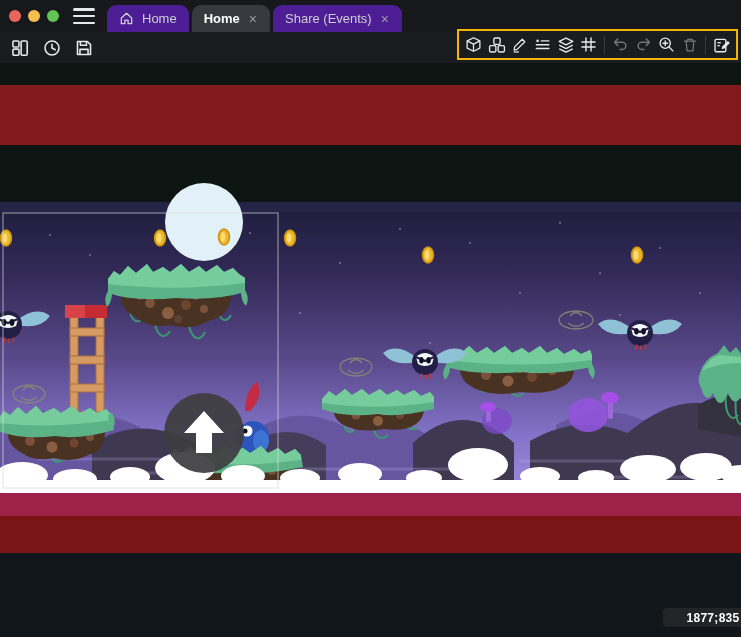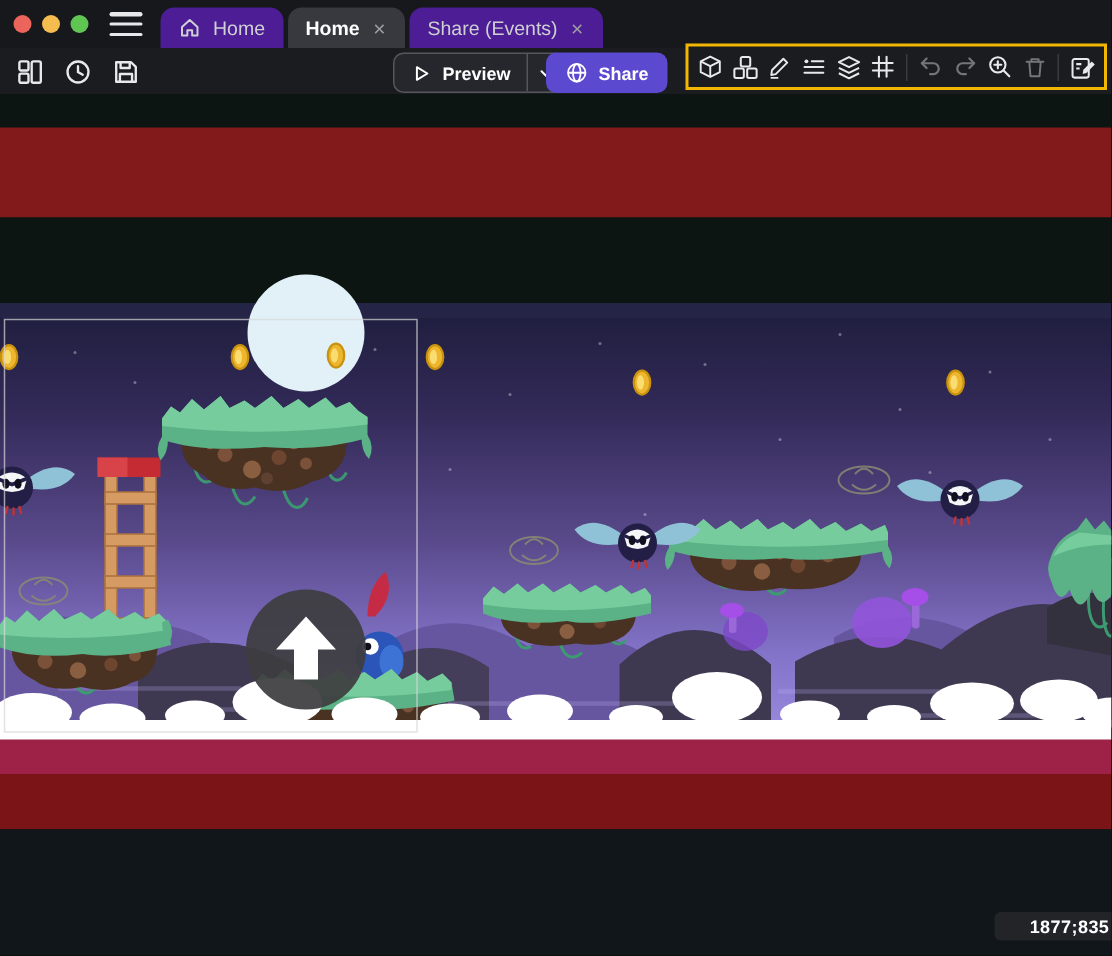--- a/index.html
+++ b/index.html
@@ -105,44 +105,21 @@
       <svg width="18" height="18" viewBox="0 0 16 16">
         <g fill="none" stroke="#e9e9ec" stroke-width="1.4" stroke-linejoin="round">
           <path d="M2.2,2.2 H11 L13.8,5 V13.8 H2.2 Z"></path>
           <path d="M4.8,2.4 V5.6 H10.2 V2.4"></path>
           <path d="M4.4,13.6 V9.2 H11.6 V13.6"></path>
         </g>
       </svg>
     </button>
   </div>
 
-  <div class="preview-group">
-    <div class="preview-main">
-      <svg width="14" height="14" viewBox="0 0 16 16">
-        <path d="M4.5,3.2 L12.5,8 L4.5,12.8 Z" fill="none" stroke="#fff" stroke-width="1.5" stroke-linejoin="round"></path>
-      </svg>
-      <span class="lbl">Preview</span>
-    </div>
-    <div class="preview-chev">
-      <svg width="12" height="12" viewBox="0 0 16 16">
-        <path d="M4,6 L8,10 L12,6" fill="none" stroke="#fff" stroke-width="1.8" stroke-linecap="round" stroke-linejoin="round"></path>
-      </svg>
-    </div>
-  </div>
-
-  <button class="share-btn">
-    <svg width="15" height="15" viewBox="0 0 16 16">
-      <g fill="none" stroke="#fff" stroke-width="1.3">
-        <circle cx="8" cy="8" r="6.2"></circle>
-        <ellipse cx="8" cy="8" rx="2.7" ry="6.2"></ellipse>
-        <path d="M2,8 H14"></path>
-      </g>
-    </svg>
-    <span class="lbl">Share</span>
-  </button>
+
 </div>
 
 <div class="tool-box">
   <button class="icon-btn">
     <svg width="17" height="17" viewBox="0 0 16 16">
       <g fill="none" stroke="#e9e9ec" stroke-width="1.2" stroke-linejoin="round">
         <path d="M8,1.6 L14,4.6 V11.4 L8,14.4 L2,11.4 V4.6 Z"></path>
         <path d="M2,4.6 L8,7.6 L14,4.6"></path>
         <path d="M8,7.6 V14.4"></path>
       </g>

